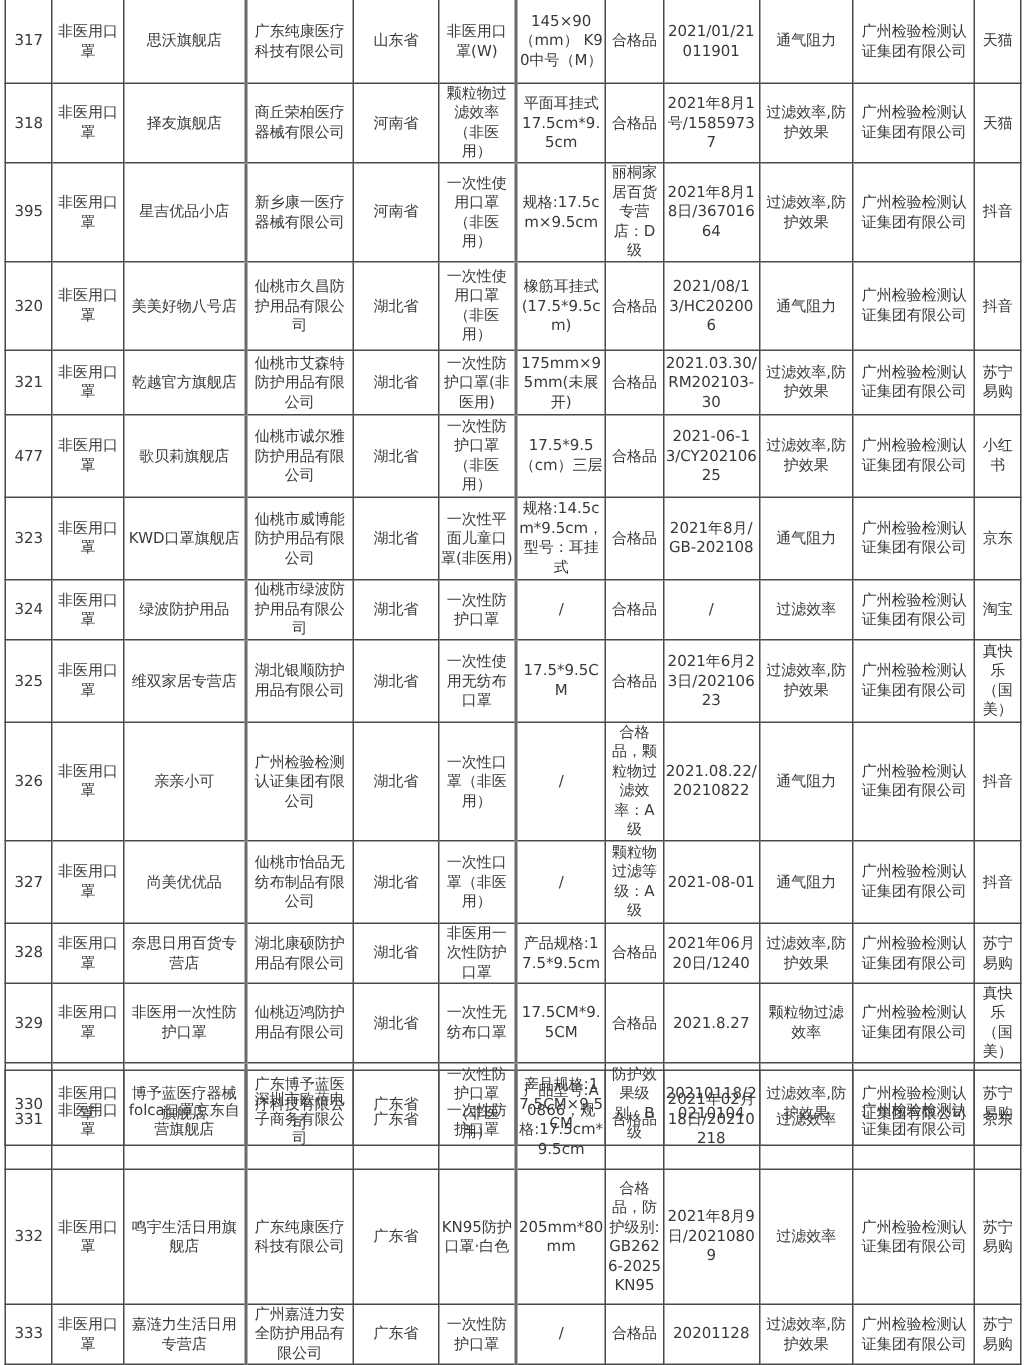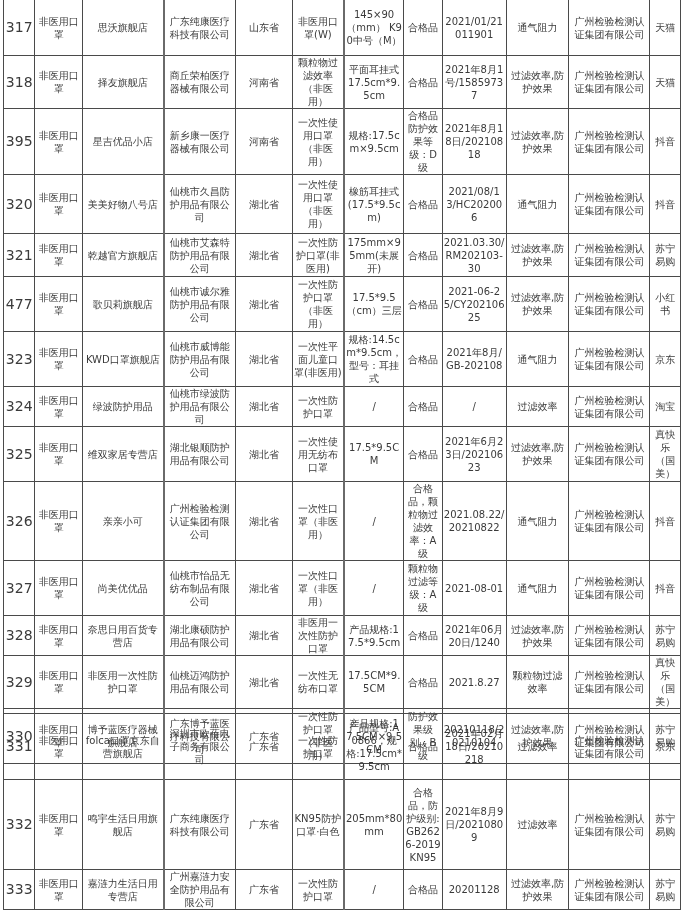--- a/index.html
+++ b/index.html
@@ -1,21 +1,21 @@
 <!DOCTYPE html>
 <html><head>
 <meta charset="utf-8">
 <style>
   html, body { margin:0; padding:0; background:#ffffff; }
   body { width:684px; height:910px; overflow:hidden; position:relative;
          font-family:"DejaVu Sans", sans-serif; color:#3a3a3a; }
   table { border-collapse:collapse; table-layout:fixed; position:absolute; left:3px; width:678px; }
   td { border:1px solid #4a4a4a; text-align:center; vertical-align:middle;
        font-size:10px; line-height:13px; padding:0 1px; word-break:break-all; overflow:hidden; }
-  td.num { font-size:14px; }
+  td.num { font-size:10px; }
   td.c-company, td.c-spec { border-left:2px solid #6a6a6a; }
   #t1 { top:-1px; }
   #t2 { top:713px; }
 </style>
 </head>
 <body>
 
 <table id="t1">
   <colgroup>
     <col style="width:31px">
@@ -61,22 +61,22 @@
         <td>天猫</td>
       </tr>
       <tr style="height: 64px;">
         <td class="num">395</td>
         <td>非医用口罩</td>
         <td>星吉优品小店</td>
         <td class="c-company">新乡康一医疗器械有限公司</td>
         <td>河南省</td>
         <td>一次性使用口罩（非医用）</td>
         <td class="c-spec">规格:17.5cm×9.5cm</td>
-        <td>合格品防护效果等级：D级</td>
-        <td>2021年8月18日/20210818</td>
+        <td>丽桐家居百货专营店：D级</td>
+        <td>2021年8月18日/36701664</td>
         <td>过滤效率,防护效果</td>
         <td>广州检验检测认证集团有限公司</td>
         <td>抖音</td>
       </tr>
       <tr style="height: 59px;">
         <td class="num">320</td>
         <td>非医用口罩</td>
         <td>美美好物八号店</td>
         <td class="c-company">仙桃市久昌防护用品有限公司</td>
         <td>湖北省</td>
@@ -104,21 +104,21 @@
       </tr>
       <tr style="height: 55px;">
         <td class="num">477</td>
         <td>非医用口罩</td>
         <td>歌贝莉旗舰店</td>
         <td class="c-company">仙桃市诚尔雅防护用品有限公司</td>
         <td>湖北省</td>
         <td>一次性防护口罩（非医用）</td>
         <td class="c-spec">17.5*9.5（cm）三层</td>
         <td>合格品</td>
-        <td>2021-06-25/CY20210625</td>
+        <td>2021-06-13/CY20210625</td>
         <td>过滤效率,防护效果</td>
         <td>广州检验检测认证集团有限公司</td>
         <td>小红书</td>
       </tr>
       <tr style="height: 55px;">
         <td class="num">323</td>
         <td>非医用口罩</td>
         <td>KWD口罩旗舰店</td>
         <td class="c-company">仙桃市威博能防护用品有限公司</td>
         <td>湖北省</td>
@@ -262,21 +262,21 @@
         <td>京东</td>
       </tr>
       <tr style="height: 90px;">
         <td class="num">332</td>
         <td>非医用口罩</td>
         <td>鸣宇生活日用旗舰店</td>
         <td class="c-company">广东纯康医疗科技有限公司</td>
         <td>广东省</td>
         <td>KN95防护口罩·白色</td>
         <td class="c-spec">205mm*80mm</td>
-        <td>合格品，防护级别:GB2626-2019 KN95</td>
+        <td>合格品，防护级别:GB2626-2025 KN95</td>
         <td>2021年8月9日/20210809</td>
         <td>过滤效率</td>
         <td>广州检验检测认证集团有限公司</td>
         <td>苏宁易购</td>
       </tr>
       <tr style="height: 40px;">
         <td class="num">333</td>
         <td>非医用口罩</td>
         <td>嘉涟力生活日用专营店</td>
         <td class="c-company">广州嘉涟力安全防护用品有限公司</td>

